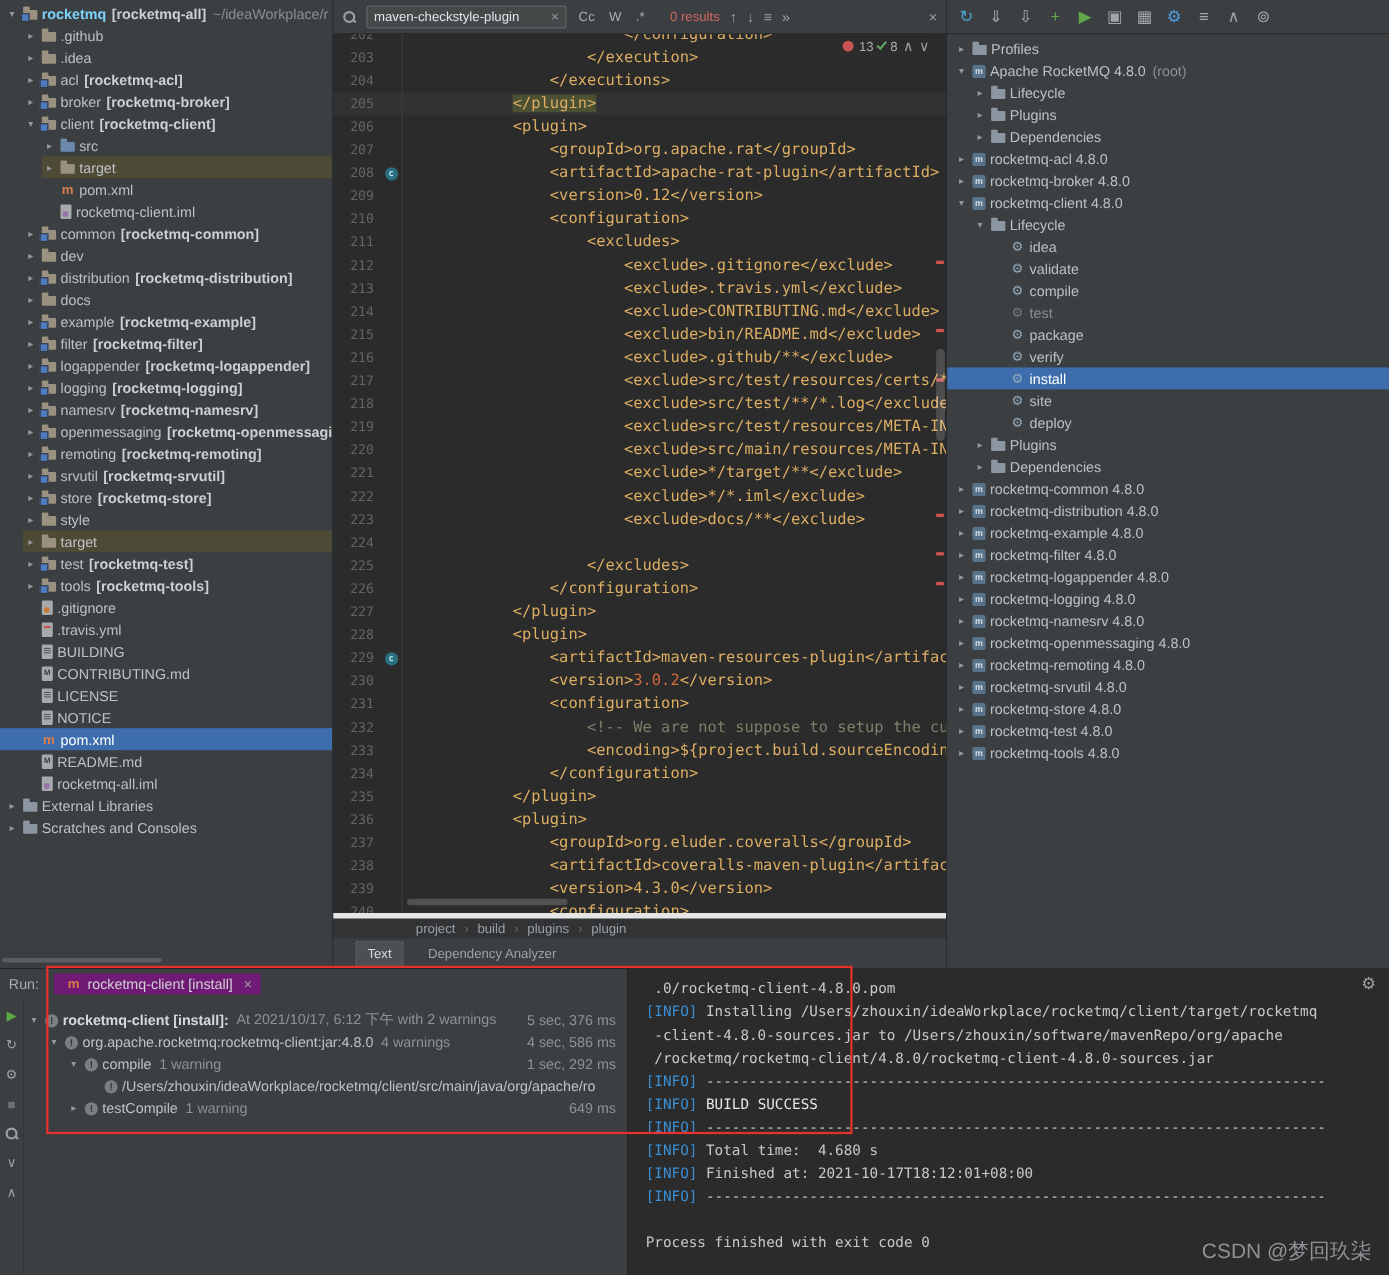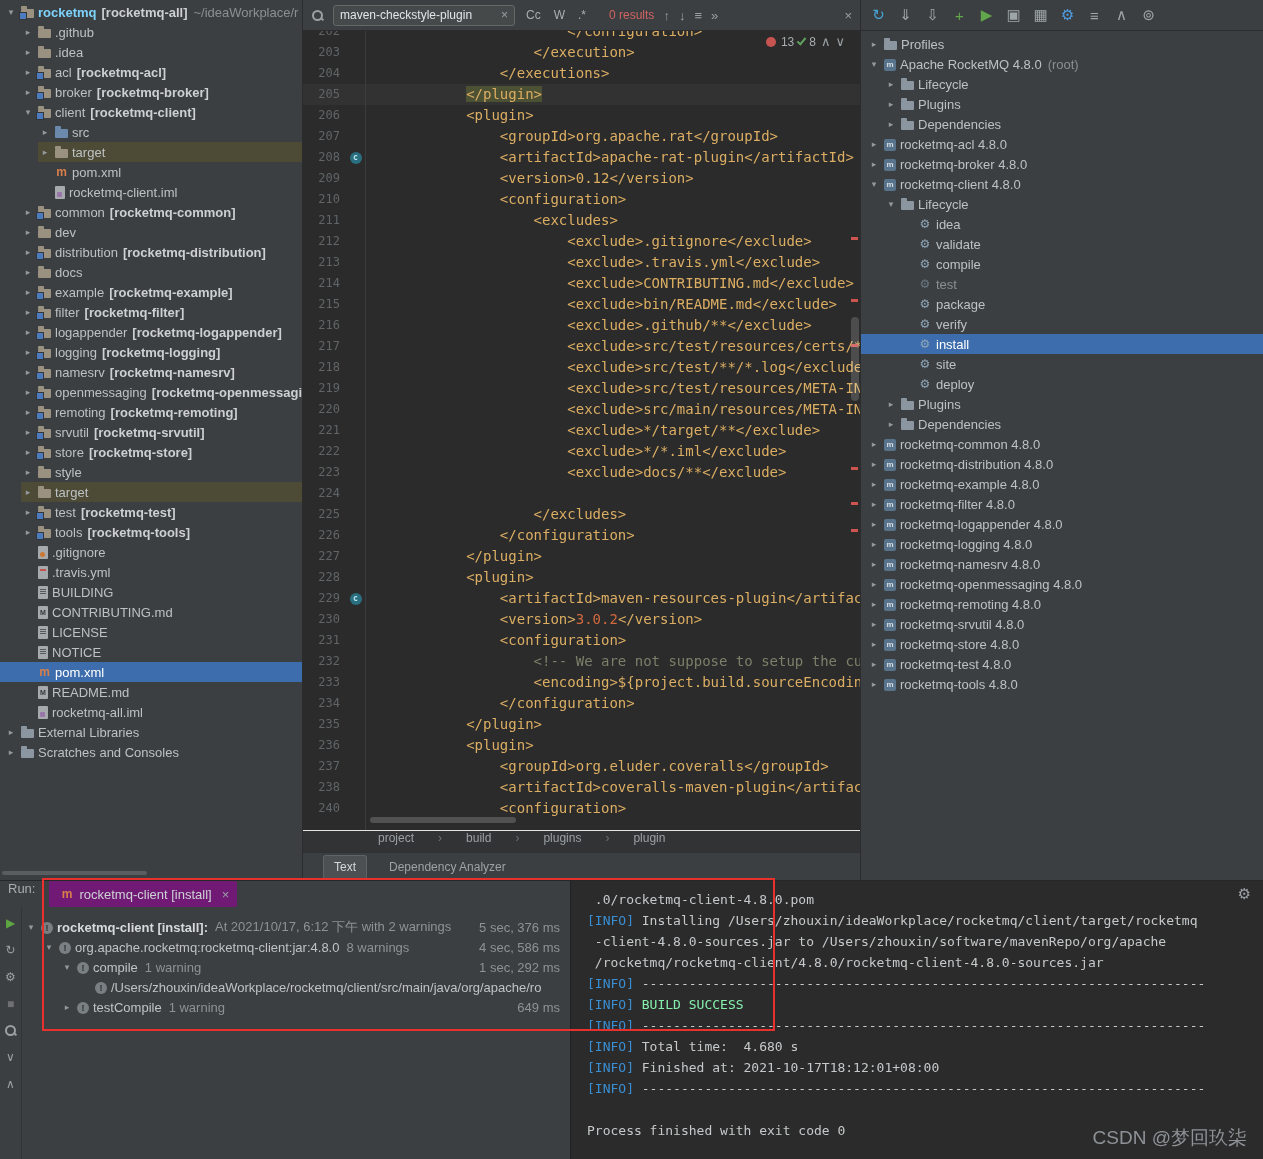--- a/index.html
+++ b/index.html
@@ -35,53 +35,53 @@
   .ltext .hltok{background:#4d5134}
   .ltext .typo{text-decoration:underline wavy #6a8759}
   #insp-widget{position:absolute;top:2px;right:8px;display:flex;align-items:center;gap:5px;background:rgba(43,43,43,.88);
                padding:1px 7px;font-size:12px;color:#a8adb0;z-index:4;border-radius:3px}
   .errdot{width:10px;height:10px;border-radius:50%;background:#c75450}
   .chkmark{width:5px;height:9px;border-right:2px solid #5fa15f;border-bottom:2px solid #5fa15f;transform:rotate(40deg);margin-top:-3px}
   #ed-vscroll{position:absolute;right:1px;top:286px;width:8px;height:84px;background:rgba(255,255,255,.16);border-radius:4px;z-index:3}
   #ed-hscroll{position:absolute;left:67px;bottom:7px;width:146px;height:6px;background:rgba(255,255,255,.18);border-radius:3px;z-index:3}
   .stripe-mark{position:absolute;right:2px;width:7px;height:3px;background:#cf5450;z-index:3}
 
-  #breadcrumbs{position:absolute;left:303px;top:830px;width:557px;height:22px;background:#313335;border-top:1px solid #e5e5e5;
-               display:flex;gap:24px;padding-left:75px;font-size:12px;color:#9ba0a4}
+  #breadcrumbs{position:absolute;left:303px;top:830px;width:557px;height:22px;background:#313335;border-top:5px solid #e5e5e5;
+               display:flex;align-items:center;gap:8px;padding-left:75px;font-size:12px;color:#9ba0a4}
   .bc-sep{color:#6c7175}
   #editor-tabs{position:absolute;left:303px;top:852px;width:557px;height:28px;background:#3c3f41;border-top:1px solid #2f3234;
                display:flex;align-items:flex-end;gap:12px;padding:0 0 0 20px}
   .etab{color:#9da2a6;font-size:12px;padding:4px 10px 6px}
   .etab.active{background:#4c5052;border:1px solid #5e6365;border-bottom:none;border-radius:3px 3px 0 0;color:#d6d9db}
 
   #maven-panel{position:absolute;left:860px;top:0;width:403px;height:880px;background:#3c3f41;border-left:1px solid #2a2c2e;overflow:hidden}
   #maven-toolbar{height:31px;display:flex;align-items:center;gap:8px;padding:0 8px;border-bottom:1px solid #2a2c2e;font-size:15px;color:#9fa6aa}
   .mt{width:19px;text-align:center}
   .mt.teal{color:#46a4d6}.mt.green{color:#62a74b}.mt.blue{color:#4f9ee3}
   #maven-tree{position:absolute;top:31px;left:0;right:0;bottom:0;padding-top:3px;overflow:hidden}
 
   #run-panel{position:absolute;left:0;top:880px;width:1263px;height:279px;background:#3c3f41;border-top:1px solid #242628;overflow:hidden}
-  #run-header{position:absolute;left:0;top:0;width:570px;height:26px;display:flex;}
+  #run-header{position:absolute;left:0;top:0;width:570px;height:26px;display:flex;align-items:center}
   #run-label{padding-left:8px;color:#a8adb1}
   #run-tab{display:flex;align-items:center;gap:6px;background:#701a75;padding:2px 8px;border-radius:2px;margin-left:14px;color:#ced2d4}
   #run-gear{position:absolute;right:12px;top:4px;color:#9aa0a4;font-size:15px;z-index:5}
   #run-strip{position:absolute;left:0;top:26px;width:22px;bottom:0;border-right:1px solid #333639;
              display:flex;flex-direction:column;align-items:center;gap:13px;padding-top:9px;font-size:12px;color:#9aa0a4}
   .rs.green{color:#5da742}.rs.dim{color:#6d7174}
   #run-tree{position:absolute;left:22px;top:26px;width:548px;bottom:0;padding-top:10px;overflow:hidden}
   .rtrow{height:20px;display:flex;align-items:center;white-space:nowrap;font-size:13px;color:#bfc3c6;overflow:hidden}
   .rt-lbl{margin-left:4px;overflow:hidden;flex:0 1 auto;min-width:0}
   .rt-b{font-weight:bold;color:#d7dadd}
   .rt-note{color:#8d9296;margin-left:7px;flex:0 0 auto}
   .rt-time{margin-left:auto;color:#8d9296;padding:0 10px 0 12px;flex:0 0 auto}
   #console{position:absolute;left:570px;top:0;right:0;bottom:0;background:#2b2b2b;border-left:1px solid #1f2123;overflow:hidden}
   #console-lines{padding:8px 0 0 16px}
   .cline{height:21px;white-space:pre;font:13px/21px "DejaVu Sans Mono",monospace;color:#c6c9cb}
   .cline .info{color:#3a8fd4}
-  .cline .ok{color:#86efac}
+  .cline .ok{color:#e5e5e5}
 
   
   .ptrow,.mvrow{height:20px;display:flex;align-items:center;white-space:nowrap;font-size:13px;color:#bdc1c3;overflow:hidden}
   .ptrow.sel,.mvrow.sel{background:#3d6dad}
   .ptrow.sel .lbl,.ptrow.sel .lblb,.mvrow.sel .lbl{color:#fff}
   .rowin{display:flex;align-items:center;flex:1;height:100%;min-width:0}
   .rowin.excl{background:#4d4a36}
   .lbl{margin-left:4px}
   .lbl.b{font-weight:bold;color:#7dd3fc}
   .lblb{margin-left:5px;font-weight:bold;color:#cdd0d3}
@@ -468,20 +468,21 @@
         <div class="cl"><span class="lnum">229</span><span class="gico"><span class="ic ic-plugin-marker"></span></span><span class="ltext">                &lt;artifactId&gt;maven-resources-plugin&lt;/artifactId&gt;</span></div>
         <div class="cl"><span class="lnum">230</span><span class="gico"></span><span class="ltext"><span>                &lt;version&gt;</span><span class="warn">3.0.2</span><span>&lt;/version&gt;</span></span></div>
         <div class="cl"><span class="lnum">231</span><span class="gico"></span><span class="ltext">                &lt;configuration&gt;</span></div>
         <div class="cl"><span class="lnum">232</span><span class="gico"></span><span class="ltext cm">                    &lt;!-- We are not suppose to setup the customized encoding --&gt;</span></div>
         <div class="cl"><span class="lnum">233</span><span class="gico"></span><span class="ltext">                    &lt;encoding&gt;${project.build.sourceEncoding}&lt;/encoding&gt;</span></div>
         <div class="cl"><span class="lnum">234</span><span class="gico"></span><span class="ltext">                &lt;/configuration&gt;</span></div>
         <div class="cl"><span class="lnum">235</span><span class="gico"></span><span class="ltext">            &lt;/plugin&gt;</span></div>
         <div class="cl"><span class="lnum">236</span><span class="gico"></span><span class="ltext">            &lt;plugin&gt;</span></div>
         <div class="cl"><span class="lnum">237</span><span class="gico"></span><span class="ltext">                &lt;groupId&gt;org.eluder.coveralls&lt;/groupId&gt;</span></div>
         <div class="cl"><span class="lnum">238</span><span class="gico"></span><span class="ltext">                &lt;artifactId&gt;coveralls-maven-plugin&lt;/artifactId&gt;</span></div>
+        <div class="cl"><span class="lnum">239</span><span class="gico"></span><span class="ltext">                &lt;version&gt;4.3.0&lt;/version&gt;</span></div>
         <div class="cl"><span class="lnum">240</span><span class="gico"></span><span class="ltext">                &lt;configuration&gt;</span></div>
       </div>
     <div id="insp-widget">
       <span class="errdot"></span>
       <span>13</span>
       <span class="chkmark"></span>
       <span>8</span>
       <span class="sb-icon">∧</span>
       <span class="sb-icon">∨</span>
     </div>
@@ -719,21 +720,21 @@
           <span class="chev">▾</span>
           <span class="ic ic-warn"></span>
           <span class="rt-lbl rt-b">rocketmq-client [install]:</span>
           <span class="rt-note">At 2021/10/17, 6:12 下午 with 2 warnings</span>
           <span class="rt-time">5 sec, 376 ms</span>
         </div>
         <div class="rtrow" style="padding-left: 20px;">
           <span class="chev">▾</span>
           <span class="ic ic-warn"></span>
           <span class="rt-lbl">org.apache.rocketmq:rocketmq-client:jar:4.8.0</span>
-          <span class="rt-note">8 warnings</span>
+          <span class="rt-note">4 warnings</span>
           <span class="rt-time">4 sec, 586 ms</span>
         </div>
         <div class="rtrow" style="padding-left: 38px;">
           <span class="chev">▾</span>
           <span class="ic ic-warn"></span>
           <span class="rt-lbl">compile</span>
           <span class="rt-note">1 warning</span>
           <span class="rt-time">1 sec, 292 ms</span>
         </div>
         <div class="rtrow" style="padding-left: 56px;">

